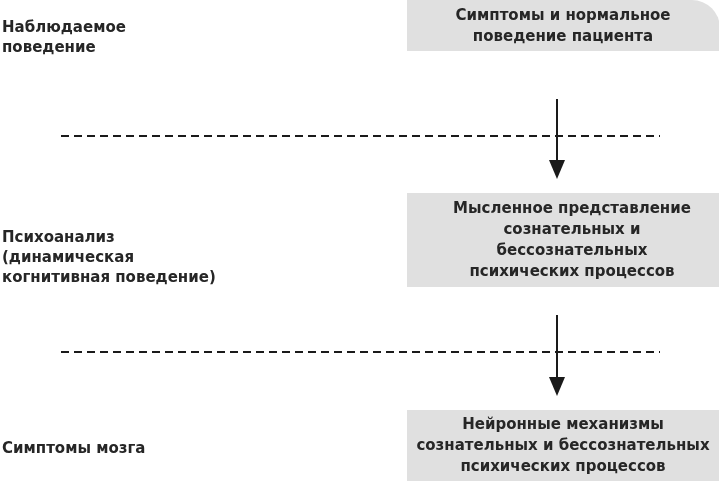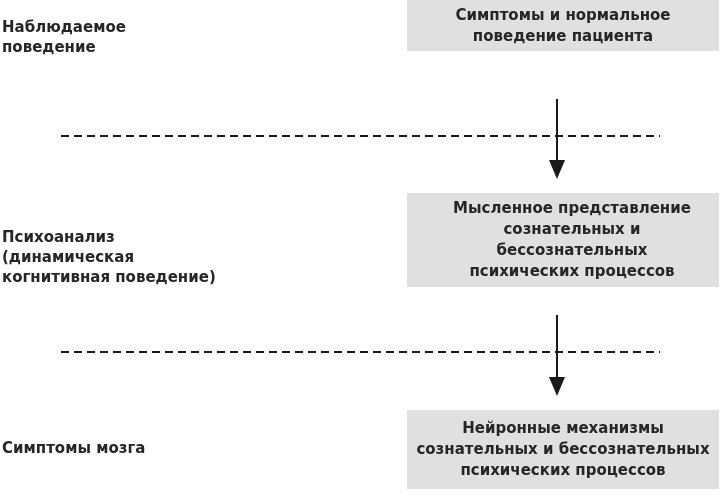--- a/index.html
+++ b/index.html
@@ -7,20 +7,21 @@
     padding: 0;
     background: #ffffff;
   }
   .canvas {
     position: relative;
     width: 720px;
     height: 502px;
     background: #ffffff;
     font-family: "DejaVu Sans", "Liberation Sans", sans-serif;
     overflow: hidden;
+    border-radius: 28px;
   }
   .row-label {
     position: absolute;
     left: 2px;
     width: 250px;
     font-size: 15px;
     line-height: 20px;
     font-weight: bold;
     color: #262626;
     white-space: pre-line;
@@ -42,21 +43,21 @@
     text-align: center;
     white-space: pre-line;
     display: flex;
     align-items: center;
     justify-content: center;
     box-sizing: border-box;
     padding: 0 2px;
   }
   .box-1 { top: 0px;   height: 51px; }
   .box-2 { top: 193px; height: 94px; padding-left: 20px; }
-  .box-3 { top: 410px; height: 79px; }
+  .box-3 { top: 410px; height: 71px; }
 
   .dashed-line {
     position: absolute;
     left: 61px;
     width: 599px;
     height: 2px;
     background: repeating-linear-gradient(
       90deg,
       #1a1a1a 0px, #1a1a1a 8px,
       transparent 8px, transparent 13px

